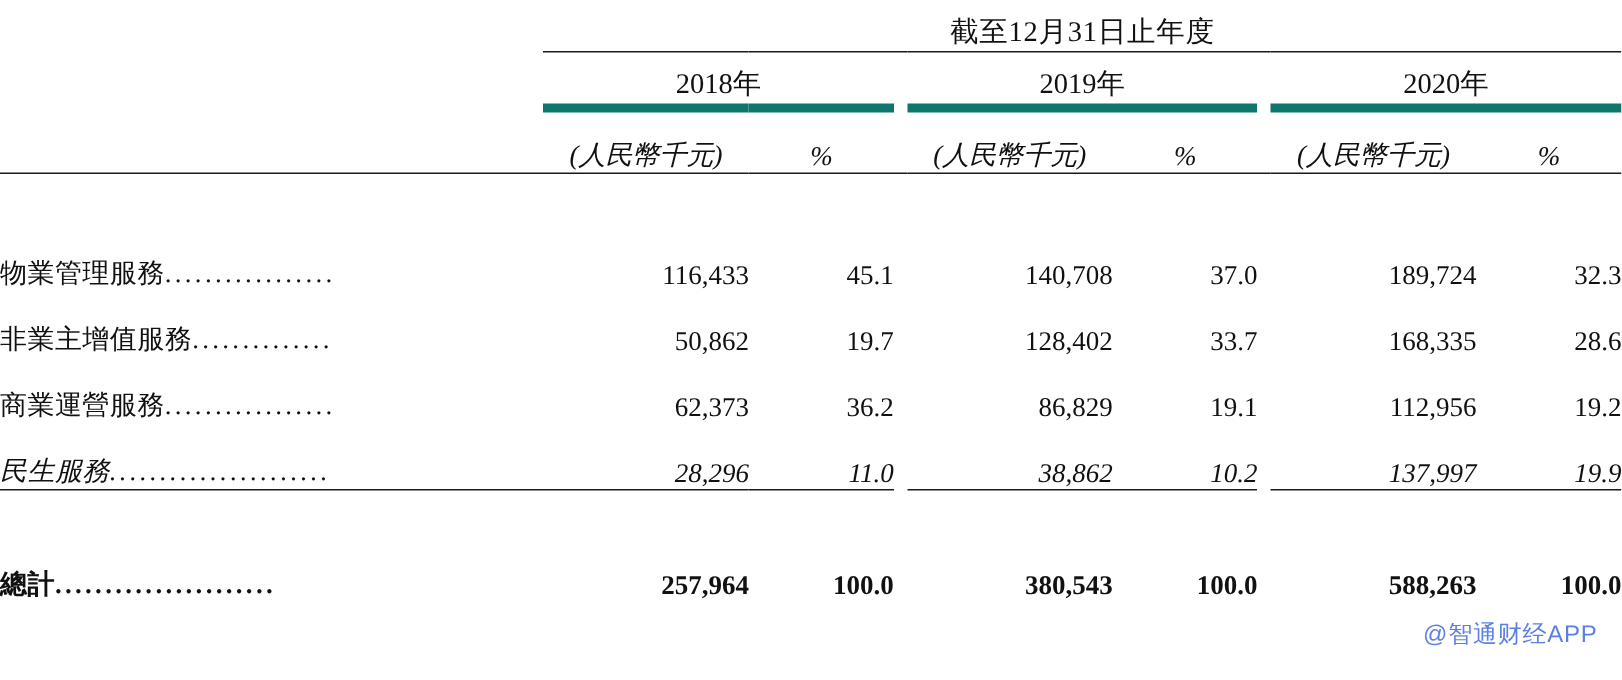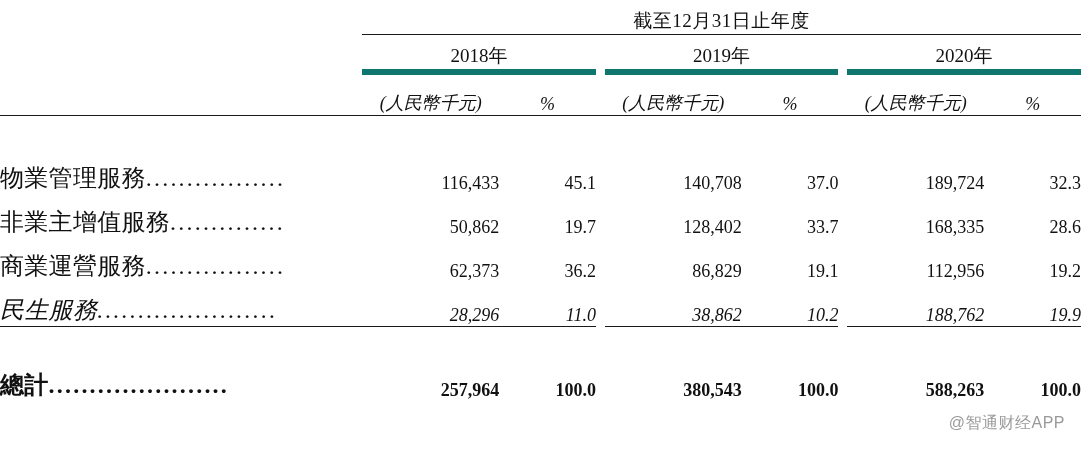--- a/index.html
+++ b/index.html
@@ -70,21 +70,21 @@
   }
   .unit.pct {
     font-size: 18px;
   }
   .rule-unit {
     border-bottom: 1.2px solid #1a1a1a;
   }
   .spacer-row td { height: 34px; }
 
   .rowlabel {
-    font-size: 24px;
+    font-size: 18px;
     white-space: nowrap;
     overflow: hidden;
     padding-right: 6px;
     padding-left: 26px;
     letter-spacing: 0.3px;
   }
   .rowlabel .dots {
     letter-spacing: 2.2px;
   }
   .num {
@@ -110,21 +110,21 @@
     border-bottom: 1.2px solid #1a1a1a;
     font-style: italic;
   }
 
   .watermark {
     position: absolute;
     right: 16px;
     bottom: 14px;
     font-family: "Liberation Sans", sans-serif;
     font-size: 16px;
-    color: #737373;
+    color: #1d4ed8;
     opacity: 0.72;
     white-space: nowrap;
     letter-spacing: 0.5px;
   }
 </style>
 </head>
 <body>
 
 <div class="sheet">
   <table class="fin">
@@ -208,21 +208,21 @@
     </tr>
 
     <tr class="datarow">
       <td class="rowlabel rule-pre-total"><span>民生服務</span><span class="dots">......................</span></td>
       <td class="num rule-pre-total">28,296</td>
       <td class="num rule-pre-total">11.0</td>
       <td></td>
       <td class="num rule-pre-total">38,862</td>
       <td class="num rule-pre-total">10.2</td>
       <td></td>
-      <td class="num rule-pre-total">188,762</td>
+      <td class="num rule-pre-total">137,997</td>
       <td class="num rule-pre-total">19.9</td>
     </tr>
 
     <tr class="spacer-row">
       <td colspan="9" style="height:28px"></td>
     </tr>
 
     <tr class="totalrow">
       <td class="rowlabel"><span>總計</span><span class="dots">......................</span></td>
       <td class="num">257,964</td>

